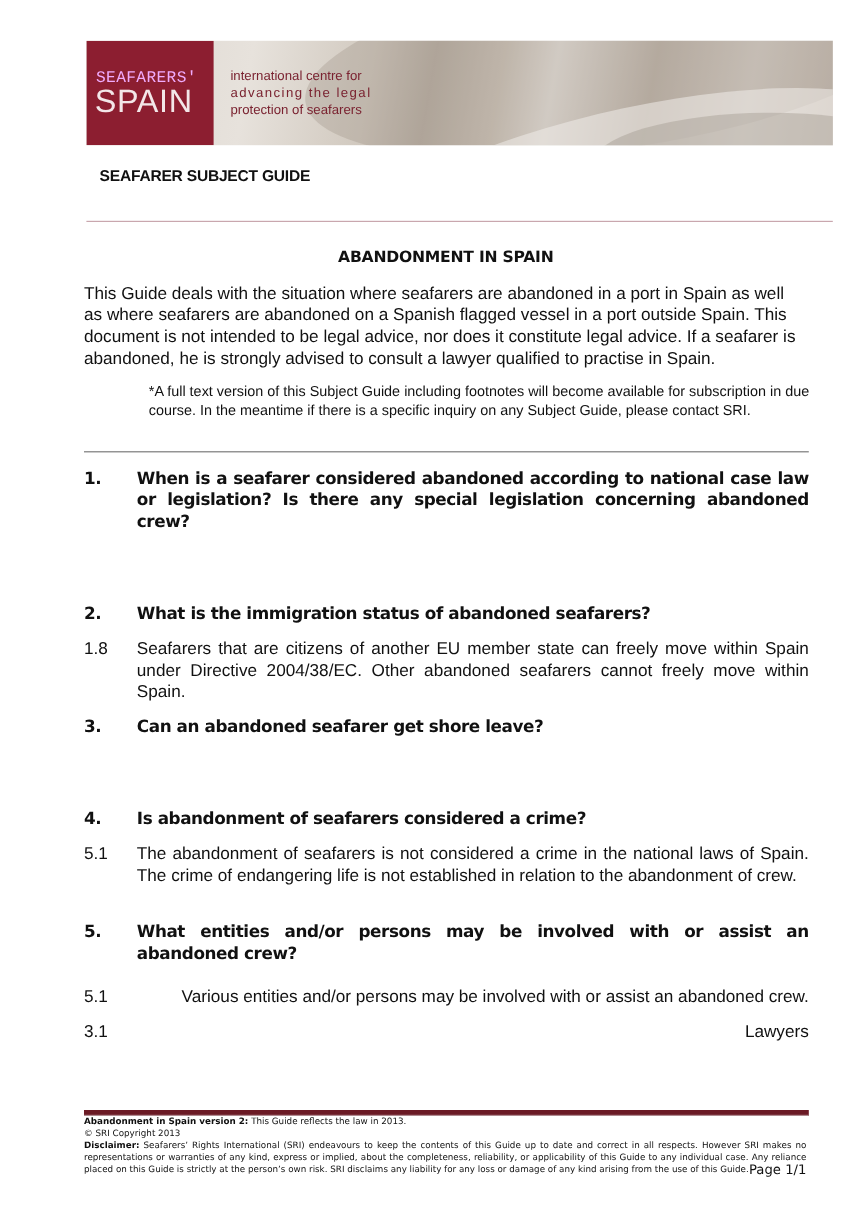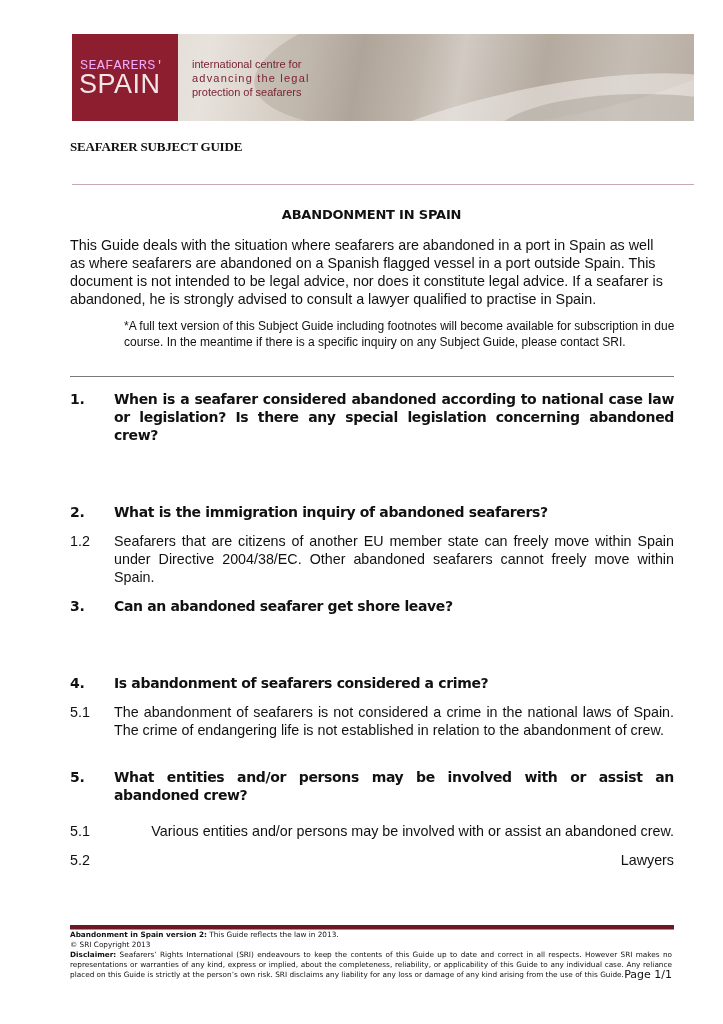--- a/index.html
+++ b/index.html
@@ -37,22 +37,22 @@
     position: absolute; left: 7px; top: 37px; font-family: "Liberation Sans", sans-serif;
     font-size: 27px; letter-spacing: 0.5px; color: #f3e6e8; line-height: 1;
   }
   .tagline {
     position: absolute; left: 120px; top: 23px; z-index: 2;
     font-family: "Liberation Sans", sans-serif; font-size: 11px; line-height: 14px; color: #7a2230;
   }
   .tagline div:nth-child(2) { letter-spacing: 1.2px; }
 
   .guide-label {
-    position: absolute; left: 70px; top: 139px;
-    font-family: Liberation Serif, serif; font-weight: bold; font-size: 13px; letter-spacing: -0.2px;
+    position: absolute; left: 83px; top: 139px;
+    font-family: Liberation Sans, sans-serif; font-weight: bold; font-size: 13px; letter-spacing: -0.2px;
   }
   .rule-top {
     position: absolute; left: 72px; top: 184px; width: 622px; height: 0;
     border-top: 1.5px solid #c9a7ae;
   }
   .doc-title {
     position: absolute; left: 0; width: 743px; top: 207px; text-align: center;
     font-weight: bold; font-size: 13px; letter-spacing: -0.2px;
   }
   .intro {
@@ -121,24 +121,24 @@
 <div class="section" style="top:390px;">
   <div class="q">
     <span class="num">1.</span>
     <span class="txt">When is a seafarer considered abandoned according to national case law or legislation?  Is there any special legislation concerning abandoned crew?</span>
   </div>
 </div>
 
 <div class="section" style="top:503px;">
   <div class="q">
     <span class="num">2.</span>
-    <span class="txt">What is the immigration inquiry of abandoned seafarers?</span>
+    <span class="txt">What is the immigration status of abandoned seafarers?</span>
   </div>
   <div class="a" style="margin-top:11px;">
-    <span class="num">1.2</span>
+    <span class="num">1.8</span>
     <span class="txt">Seafarers that are citizens of another EU member state can freely move within Spain under Directive 2004/38/EC. Other abandoned seafarers cannot freely move within Spain.</span>
   </div>
 </div>
 
 <div class="section" style="top:597px;">
   <div class="q">
     <span class="num">3.</span>
     <span class="txt">Can an abandoned seafarer get shore leave?</span>
   </div>
 </div>
@@ -157,21 +157,21 @@
 <div class="section" style="top:768px;">
   <div class="q">
     <span class="num">5.</span>
     <span class="txt">What entities and/or persons may be involved with or assist an abandoned crew?</span>
   </div>
   <div class="a" style="margin-top:18px;">
     <span class="num">5.1</span>
     <span class="txt left">Various entities and/or persons may be involved with or assist an abandoned crew.</span>
   </div>
   <div class="a" style="margin-top:11px;">
-    <span class="num">5.2</span>
+    <span class="num">3.1</span>
     <span class="txt left">Lawyers</span>
   </div>
 </div>
 
 <div class="footer-rule"></div>
 <div class="footer">
   <div class="row1">
     <span><b>Abandonment in Spain version 2:</b><span> This Guide reflects the law in 2013.</span></span>
     <span>© SRI Copyright 2013</span>
   </div>

